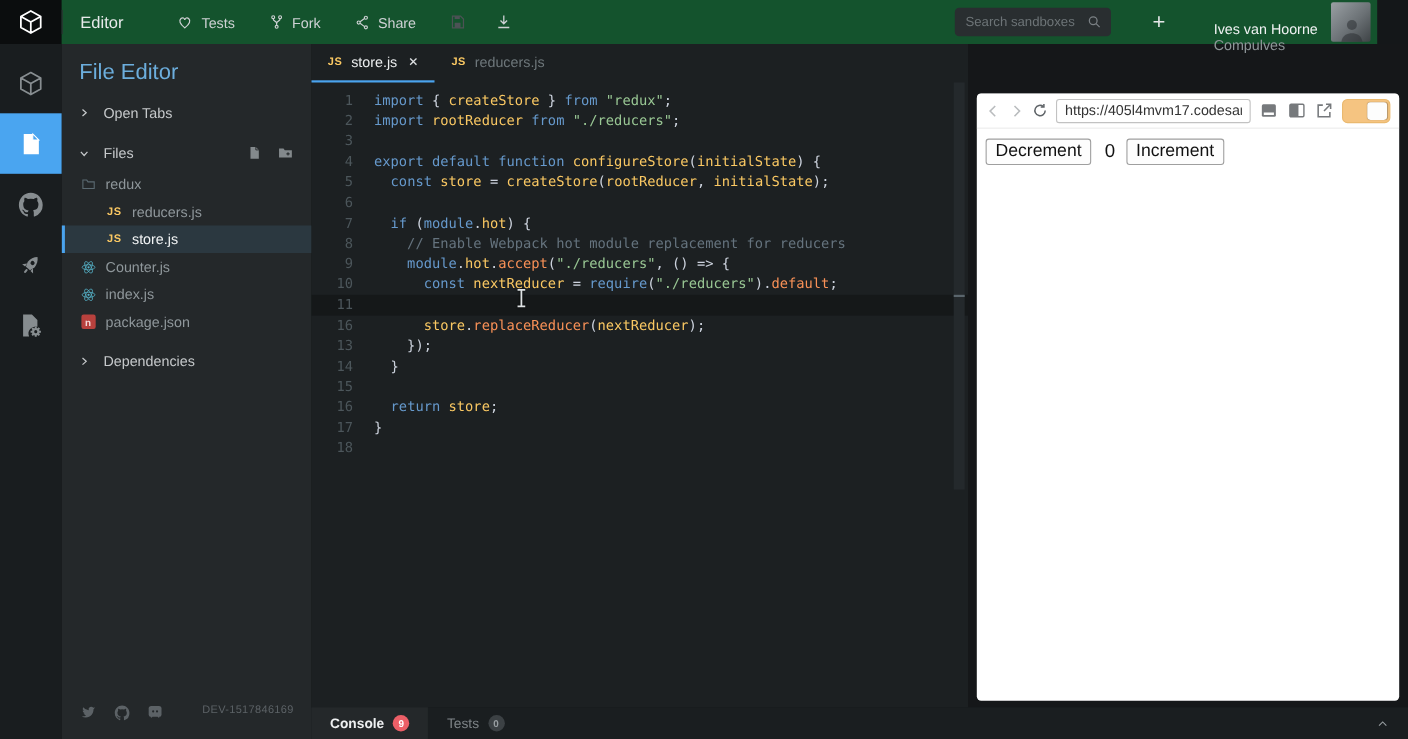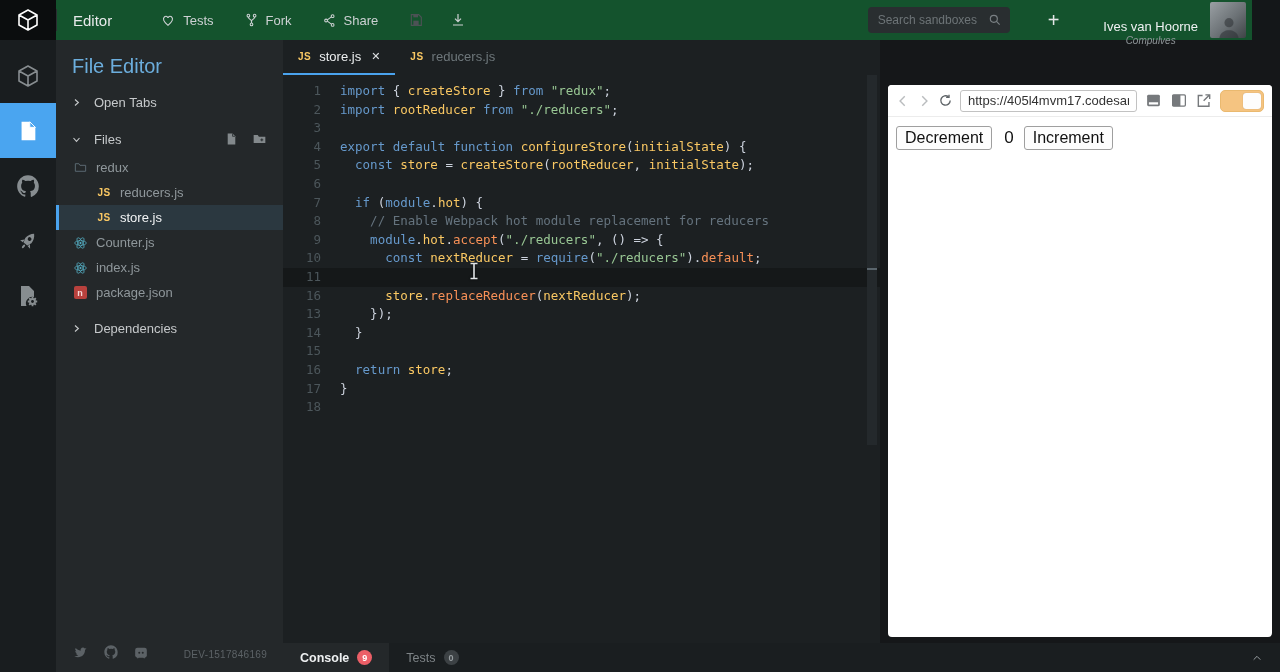--- a/index.html
+++ b/index.html
@@ -13,23 +13,23 @@
   .tb-divider { width:1px; height:22px; background:#2b2f32; margin-right:16px; }
   .tb-title { color:#e8eaeb; font-size:15px; font-weight:500; margin-right:48px; }
   .tb-action { display:flex; align-items:center; gap:7px; color:#cdd1d3; font-size:13px; margin-right:30px; cursor:pointer; }
   .tb-icon-btn { margin-right:26px; cursor:pointer; }
   .tb-spacer { flex:1; }
   .searchBox { position:relative; width:142px; height:26px; background:#292e30; border-radius:4px; display:flex; align-items:center; margin-right:38px; }
   .searchBox input { background:transparent; border:0; outline:0; color:#c7cbcd; font-size:12px; padding:0 26px 0 10px; width:100%; font-family:"Liberation Sans",sans-serif; }
   .searchBox input::placeholder { color:#6d7477; }
   .searchBox .mag { position:absolute; right:8px; top:6px; }
   .plusBtn { color:#e4e6e7; font-size:20px; font-weight:400; margin-right:44px; cursor:pointer; line-height:1; }
-  .userBlock { text-align:center; margin-right:12px;margin-top:25px; }
+  .userBlock { text-align:left; margin-right:12px;margin-top:25px; }
   .userName { color:#f0f2f3; font-size:13px; line-height:15px; }
-  .userOrg { color:#8f9699; font-size:10px; line-height:13px;font-style:italic; }
+  .userOrg { color:#8f9699; font-size:13px; line-height:13px; }
   .avatar { width:36px; height:36px; border-radius:2px; margin-right:6px; background:linear-gradient(135deg,#9aa0a4 0%,#6c7276 55%,#3e4346 100%); position:relative; overflow:hidden; }
   .avatar svg { position:absolute; bottom:-2px; left:6px; opacity:.55; }
 
   
   .rail { position:absolute; left:0; top:40px; bottom:0; width:56px; background:#191d1f; padding-top:8px; z-index:4; }
   .rail-item { width:56px; height:55px; display:flex; align-items:center; justify-content:center; cursor:pointer; }
   .rail-item.active { background:#4aa5f0; }
 
   
   .sidebar { position:absolute; left:56px; top:40px; bottom:0; width:227px; background:#24282a; z-index:3; }
@@ -37,21 +37,21 @@
   .sb-row { height:28px; display:flex; align-items:center; padding:0 16px; color:#c6c9cb; font-size:13px; cursor:pointer; }
   .sb-row .chev { margin-right:13px; }
   .sb-row .grow { flex:1; }
   .sb-row .mini-ic { margin-left:14px; }
   .tree { margin-top:2px; }
   .t-row { height:25px; display:flex; align-items:center; font-size:13px; color:#8f979b; cursor:pointer; border-left:3px solid transparent; }
   .t-row .t-ic { width:16px; display:flex; justify-content:center; margin-right:8px; }
   .t-row.sel { background:#2b3840; border-left:3px solid #4aa3ee; color:#f2f4f5; }
   .jsb { color:#fac863; font-size:10px; font-weight:bold; letter-spacing:.5px; }
   .npmb { width:13px; height:13px; background:#b8413d; color:#f4d7d6; font-size:9px; font-weight:bold; display:flex; align-items:center; justify-content:center; border-radius:2px; }
-  .sb-bottom { position:absolute; bottom:12px; left:0; width:227px; height:32px; display:flex; align-items:flex-end; padding:0 16px; }
+  .sb-bottom { position:absolute; bottom:0; left:0; width:227px; height:32px; display:flex; align-items:flex-start; padding:0 16px; }
   .sb-bottom .soc { margin-right:14px; cursor:pointer; }
   .buildId { margin-left:auto; color:#5c6266; font-size:10px; letter-spacing:.3px; }
 
   
   .editorCol { position:absolute; left:283px; top:40px; width:597px; bottom:29px; background:#1c2022; z-index:2; }
   .tabbar { height:35px; display:flex; align-items:stretch; }
   .tab { display:flex; align-items:center; gap:8px; padding:0 15px; font-size:13px; color:#6e777b; cursor:pointer; border-bottom:2px solid transparent; }
   .tab.active { color:#eceeef; border-bottom:2px solid #4aa3ee; }
   .tab .tx { font-size:11px; color:#dfe2e4; margin-left:2px; }
   .codeArea { position:relative; padding-top:7px; font-family:"DejaVu Sans Mono","Liberation Mono",monospace; font-size:12.5px; line-height:18.6px; }

